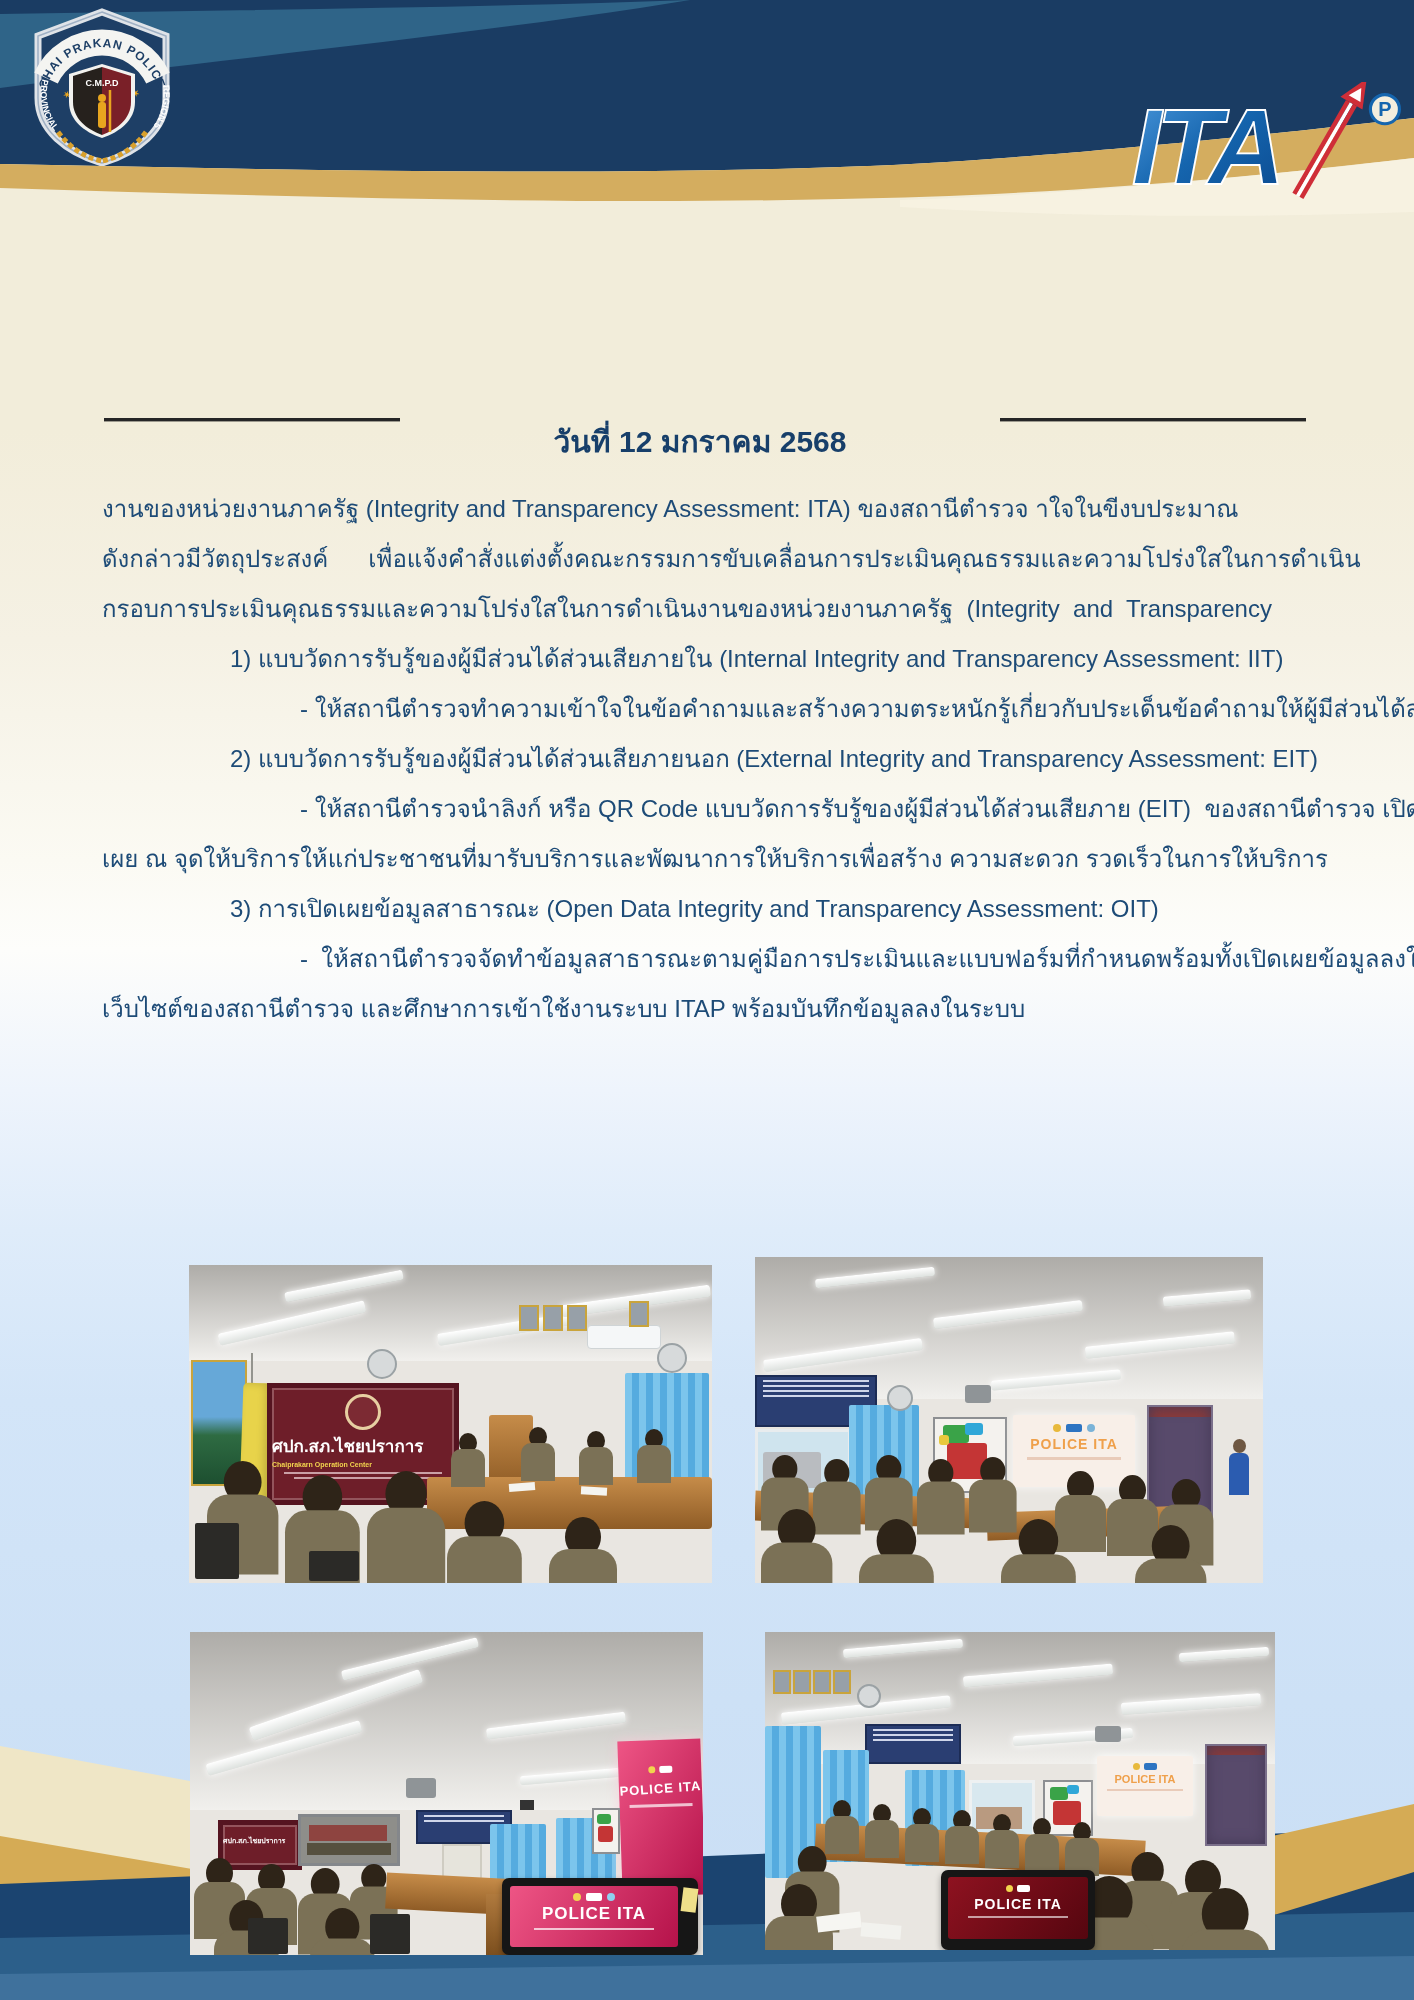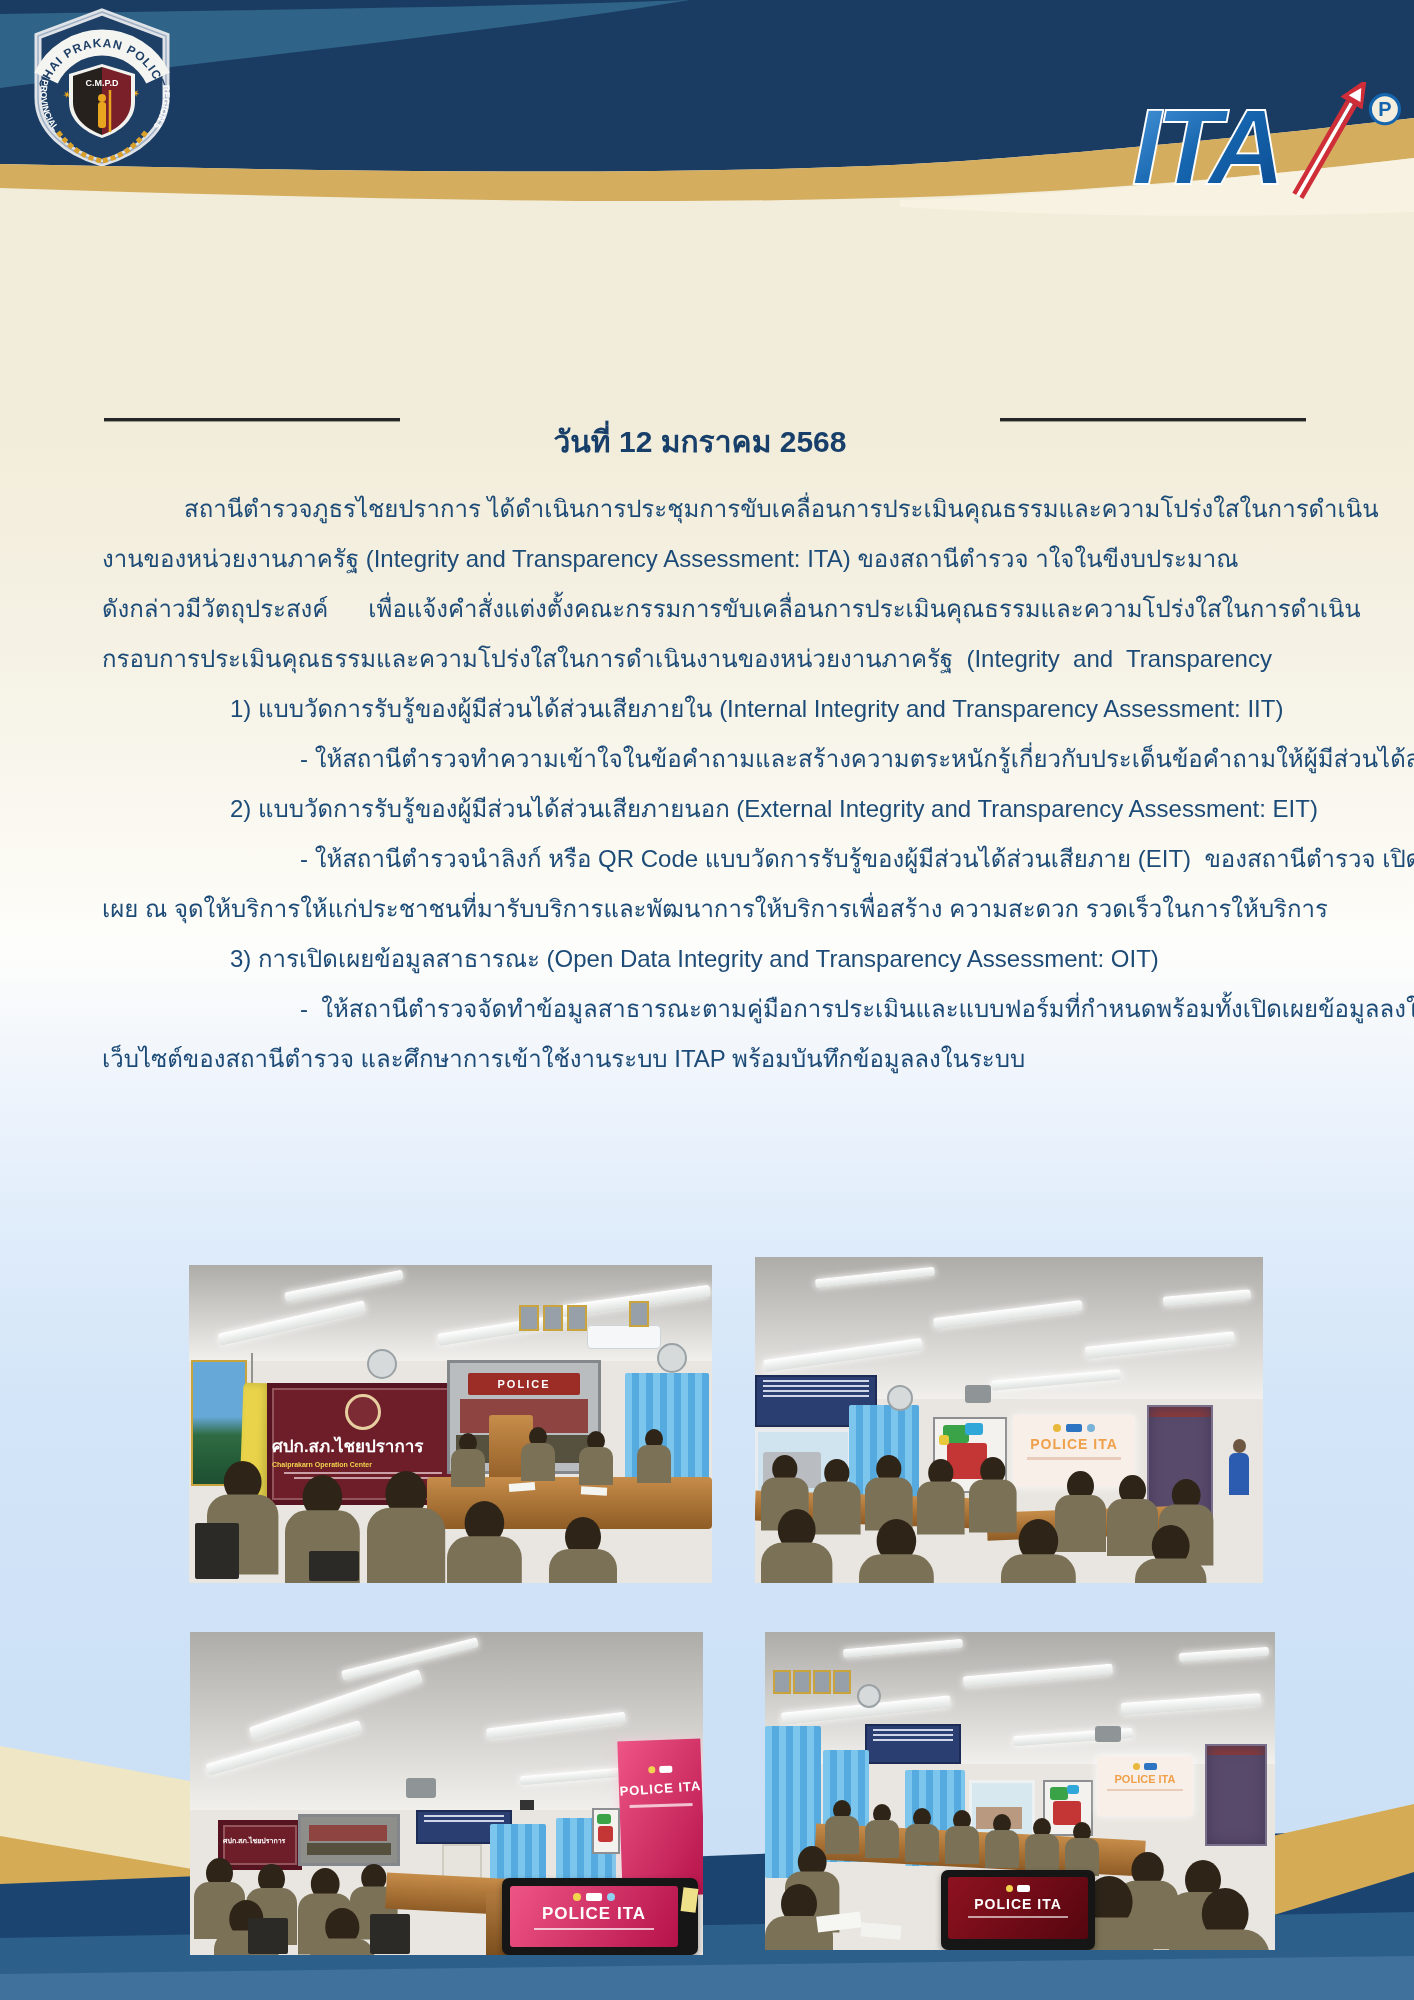--- a/index.html
+++ b/index.html
@@ -143,21 +143,20 @@
   </svg>
 
 
   <div class="ab date-row">
     <div class="date-rule rule-l"></div>
     <div class="date-text">วันที่ 12 มกราคม 2568</div>
     <div class="date-rule rule-r"></div>
   </div>
 
   <div class="ab body-block">
-    <div class="bl ind-p">สถานีตำรวจภูธรไชยปราการ ได้ดำเนินการประชุมการขับเคลื่อนการประเมินคุณธรรมและความโปร่งใสในการดำเนิน</div>
     <div class="bl">งานของหน่วยงานภาครัฐ (Integrity and Transparency Assessment: ITA) ของสถานีตำรวจ าใจในขีงบประมาณ</div>
     <div class="bl">ดังกล่าวมีวัตถุประสงค์      เพื่อแจ้งคำสั่งแต่งตั้งคณะกรรมการขับเคลื่อนการประเมินคุณธรรมและความโปร่งใสในการดำเนิน</div>
     <div class="bl">กรอบการประเมินคุณธรรมและความโปร่งใสในการดำเนินงานของหน่วยงานภาครัฐ  (Integrity  and  Transparency</div>
     <div class="bl ind-n">1) แบบวัดการรับรู้ของผู้มีส่วนได้ส่วนเสียภายใน (Internal Integrity and Transparency Assessment: IIT)</div>
     <div class="bl ind-d">- ให้สถานีตำรวจทำความเข้าใจในข้อคำถามและสร้างความตระหนักรู้เกี่ยวกับประเด็นข้อคำถามให้ผู้มีส่วนได้ส่วน</div>
     <div class="bl ind-n">2) แบบวัดการรับรู้ของผู้มีส่วนได้ส่วนเสียภายนอก (External Integrity and Transparency Assessment: EIT)</div>
     <div class="bl ind-d">- ให้สถานีตำรวจนำลิงก์ หรือ QR Code แบบวัดการรับรู้ของผู้มีส่วนได้ส่วนเสียภาย (EIT)  ของสถานีตำรวจ เปิด</div>
     <div class="bl">เผย ณ จุดให้บริการให้แก่ประชาชนที่มารับบริการและพัฒนาการให้บริการเพื่อสร้าง ความสะดวก รวดเร็วในการให้บริการ</div>
     <div class="bl ind-n">3) การเปิดเผยข้อมูลสาธารณะ (Open Data Integrity and Transparency Assessment: OIT)</div>
     <div class="bl ind-d">-  ให้สถานีตำรวจจัดทำข้อมูลสาธารณะตามคู่มือการประเมินและแบบฟอร์มที่กำหนดพร้อมทั้งเปิดเผยข้อมูลลงใน</div>
@@ -172,25 +171,20 @@
     <div class="ab lb" style="left:372px;top:30px;width:150px;height:12px;transform:rotate(-8deg);"></div>
     <div class="ab gframe" style="left:2px;top:95px;width:52px;height:122px;background:linear-gradient(180deg,#66a8d8 45%,#2e6b42 60%,#1d4f30);"></div>
     <div class="ab" style="left:62px;top:88px;width:2px;height:170px;background:#94948e;"></div>
     <div class="ab" style="left:52px;top:118px;width:28px;height:142px;background:#e8d34a;border-radius:5px;transform:rotate(2deg);box-shadow:inset -5px 0 8px rgba(0,0,0,.18);"></div>
     <div class="ab sign-maroon" style="left:78px;top:118px;width:182px;height:112px;">
       <div style="margin:6px auto 2px auto;width:30px;height:30px;border-radius:50%;border:3px solid #e7cfa2;background:#7c2a33;"></div>
       <div style="font-size:17px;font-weight:bold;white-space:nowrap;">ศปก.สภ.ไชยปราการ</div>
       <div style="font-size:7px;color:#f2d44e;font-weight:bold;margin-top:2px;">Chaiprakarn Operation Center</div>
       <div style="margin:4px 12px 0 12px;height:2px;background:#caa0a6;"></div>
       <div style="margin:3px 22px 0 22px;height:2px;background:#caa0a6;"></div>
-    </div>
-    <div class="ab frame" style="left:258px;top:95px;width:148px;height:108px;background:#b9bdc0;">
-      <div class="ab" style="left:18px;top:10px;width:112px;height:22px;background:#9b2c26;border-radius:2px;text-align:center;color:#fff;font-size:11px;font-weight:bold;line-height:22px;letter-spacing:2px;">POLICE</div>
-      <div class="ab" style="left:10px;top:36px;width:128px;height:34px;background:#8e4440;"></div>
-      <div class="ab" style="left:6px;top:72px;width:136px;height:28px;background:#56503f;"></div>
     </div>
     <div class="ab fan" style="left:178px;top:84px;width:26px;height:26px;"></div>
     <div class="ab fan" style="left:468px;top:78px;width:26px;height:26px;"></div>
     <div class="ab" style="left:398px;top:60px;width:72px;height:22px;background:#f5f7f8;border:1px solid #cfd4d6;border-radius:4px;"></div>
     <div class="ab gframe" style="left:330px;top:40px;width:16px;height:22px;"></div>
     <div class="ab gframe" style="left:354px;top:40px;width:16px;height:22px;"></div>
     <div class="ab gframe" style="left:378px;top:40px;width:16px;height:22px;"></div>
     <div class="ab gframe" style="left:440px;top:36px;width:16px;height:22px;"></div>
     <div class="ab curt" style="left:436px;top:108px;width:84px;height:122px;"></div>
     <div class="ab wood" style="left:300px;top:150px;width:44px;height:72px;border-radius:3px 3px 0 0;"></div>

